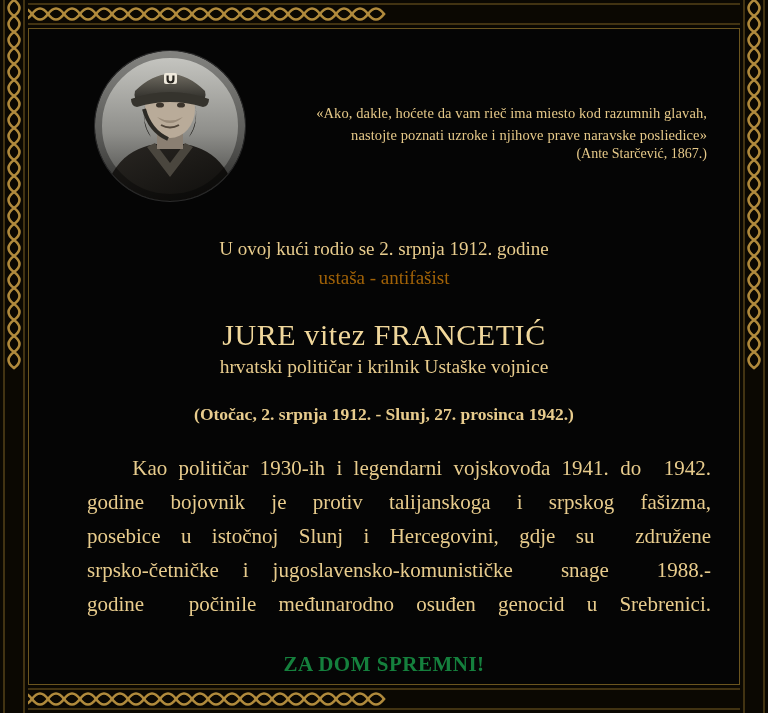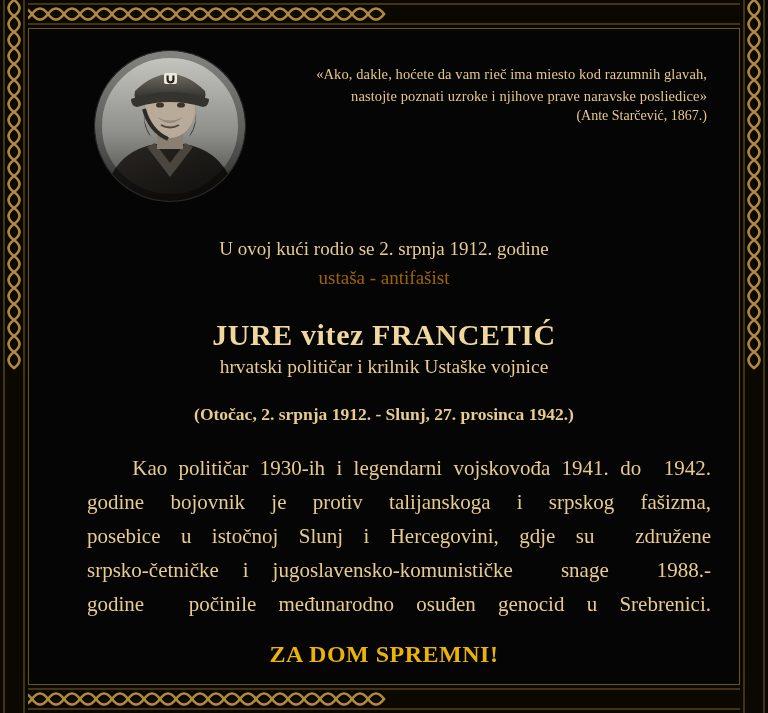--- a/index.html
+++ b/index.html
@@ -52,21 +52,21 @@
     position: absolute;
     inset: 0;
     padding: 14px 24px 0 24px;
     box-sizing: border-box;
     color: #e2c174;
   }
 
   
   .header {
     display: flex;
-    align-items: flex-start;
+    align-items: center;
     gap: 14px;
   }
 
   .portrait {
     width: 150px;
     height: 150px;
     border-radius: 50%;
     overflow: hidden;
     flex: 0 0 auto;
     margin-top: 8px;
@@ -106,21 +106,21 @@
     color: #e8cc8d;
   }
   .line-role {
     font-size: 19px;
     line-height: 1.5;
     color: #a16207;
   }
   .name {
     margin-top: 26px;
     font-size: 30px;
-    font-weight: bold;
+    font-weight: normal;
     letter-spacing: .6px;
     color: #f0d79b;
   }
   .subtitle {
     margin-top: 4px;
     font-size: 19.5px;
     color: #e8cc8d;
   }
   .dates {
     margin-top: 26px;
@@ -138,26 +138,26 @@
     text-align-last: justify;
     padding: 0 4px;
     margin-left: 30px;
   }
   .paragraph .pline {
     display: block;
     white-space: pre-wrap;
   }
 
   .slogan {
-    margin-top: 20px;
+    margin-top: 31px;
     text-align: center;
-    font-size: 24px;
+    font-size: 21px;
     font-weight: bold;
     letter-spacing: .5px;
-    color: #eab308;
+    color: #15803d;
   }
 </style>
 </head>
 <body>
 
 <div class="plaque">
 
   <div class="braid top">
     <svg width="768" height="28" viewBox="0 0 768 28" preserveAspectRatio="none" aria-hidden="true">
       <rect x="0" y="0" width="768" height="28" fill="#0b0802"></rect>

